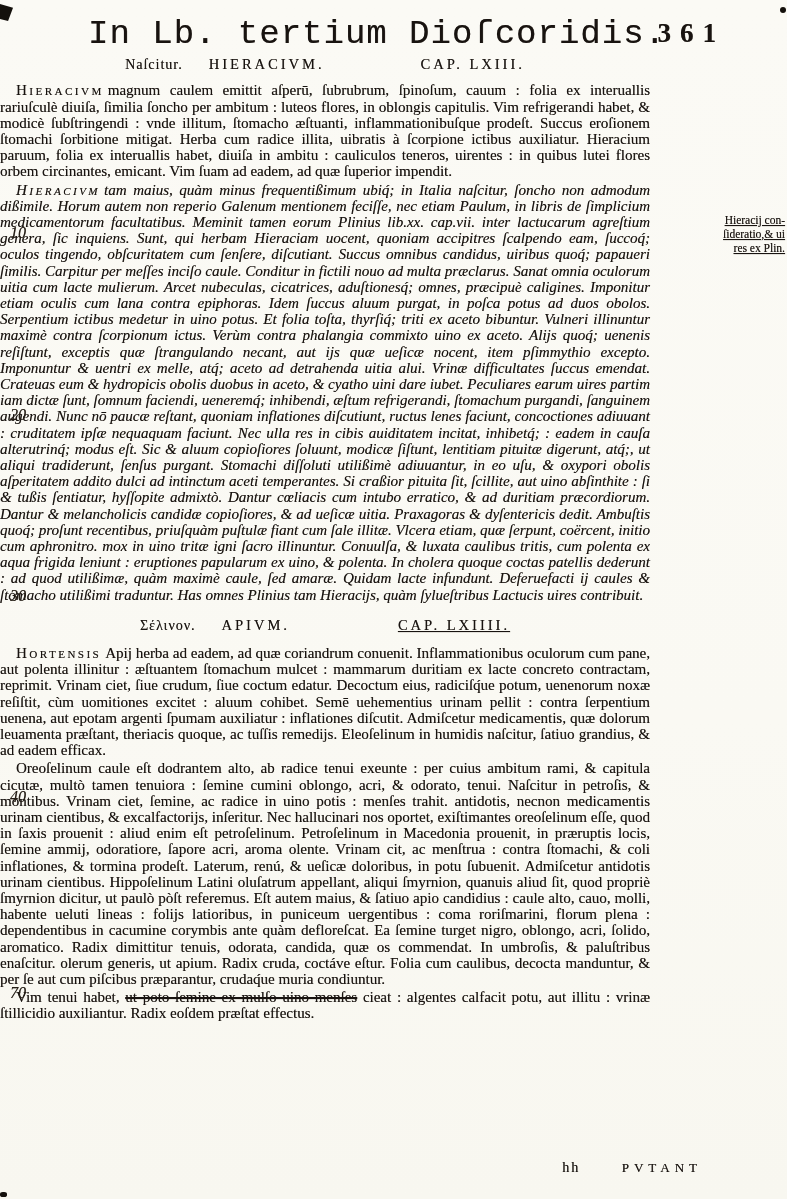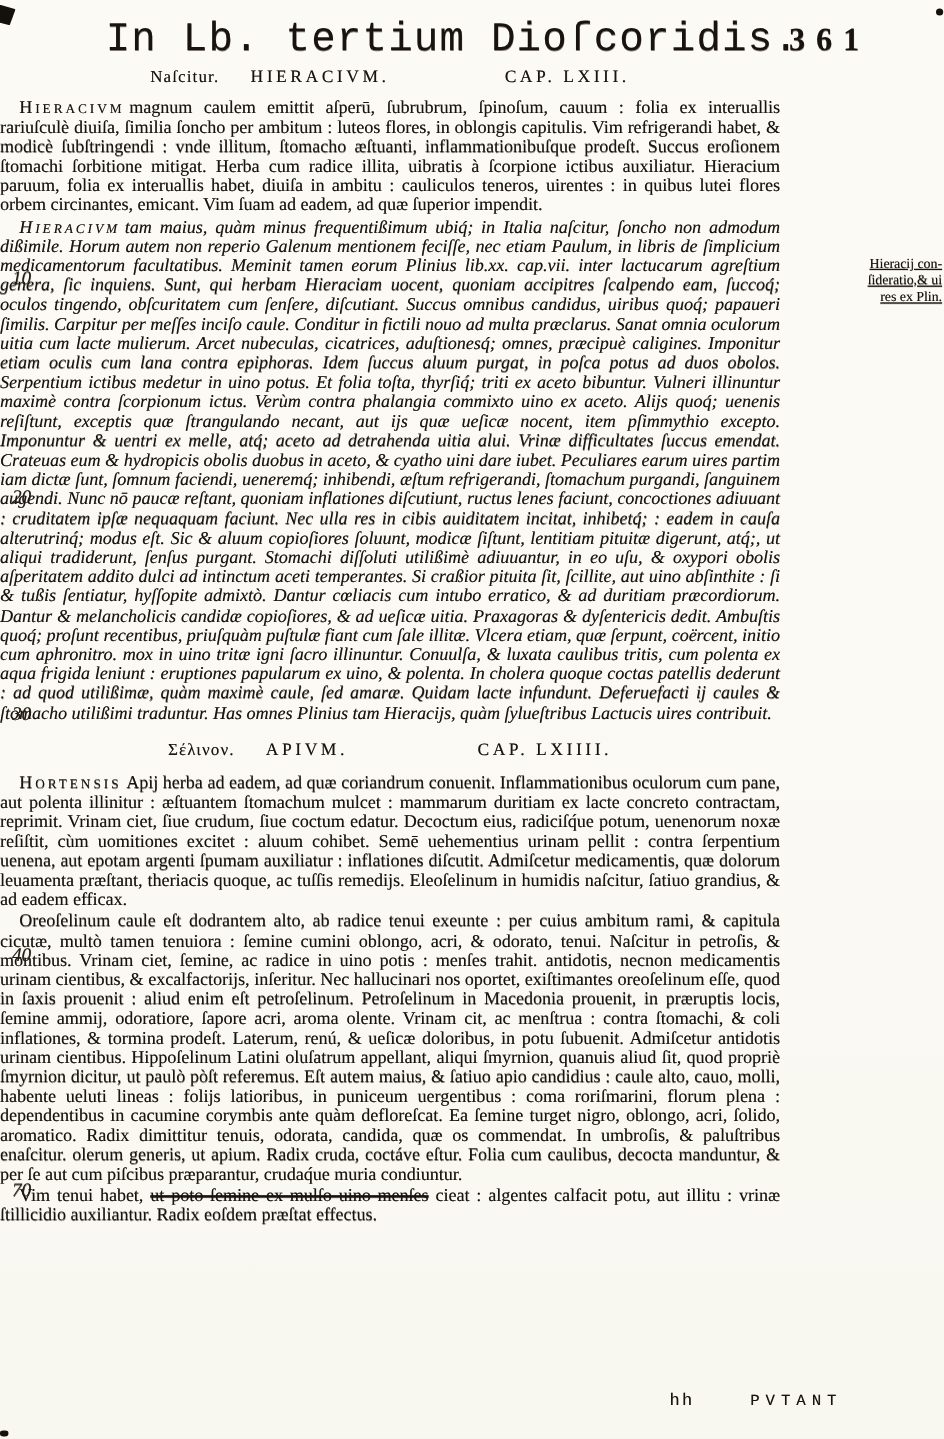--- a/index.html
+++ b/index.html
@@ -25,21 +25,21 @@
     position:absolute;top:18px;right:62px;
     font-size:27px;letter-spacing:9px;font-weight:bold;
   }
   .chapter-heading{
     display:flex;justify-content:center;align-items:baseline;
     font-size:14.5px;margin:3px 0 9px 0;
   }
   .greek-title{font-size:14px;letter-spacing:1px;margin-right:26px;}
   .chapter-name{letter-spacing:3px;margin-right:0;}
   .cap-63{margin-left:96px;letter-spacing:3px;}
-  .cap-64{margin-left:108px;letter-spacing:3px;}
+  .cap-64{margin-left:108px;letter-spacing:3px;text-decoration:underline;}
   p.block{
     margin:0 0 2px 0;
     font-size:15px;line-height:16.2px;
     text-align:justify;
     text-indent:16px;
   }
   .lead{
     font-variant:small-caps;
     letter-spacing:2.5px;
     padding-right:4px;
@@ -63,21 +63,21 @@
     position:absolute;left:10px;
     font-style:italic;font-size:16px;color:#241d15;
   }
   .ln-10{top:224px;}
   .ln-20{top:406px;}
   .ln-30{top:587px;}
   .ln-40{top:788px;}
   .ln-50{top:984px;}
   .footer-row{
     position:absolute;left:52px;top:1160px;width:650px;
-    text-align:right;font-size:14px;font-family:Liberation Mono, monospace;
+    text-align:right;font-size:14px;
   }
   .signature-mark{margin-right:38px;letter-spacing:2px;}
   .catchword{letter-spacing:5px;font-size:13px;}
   .artifact{position:absolute;background:#14100c;}
   .artifact-tl{
     left:0;top:4px;width:13px;height:17px;
     clip-path:polygon(0 0,100% 22%,62% 100%,0 88%);
   }
   .artifact-tr{right:1px;top:7px;width:6px;height:6px;border-radius:50%;}
   .artifact-bl{left:0;top:1192px;width:7px;height:5px;border-radius:40%;}

